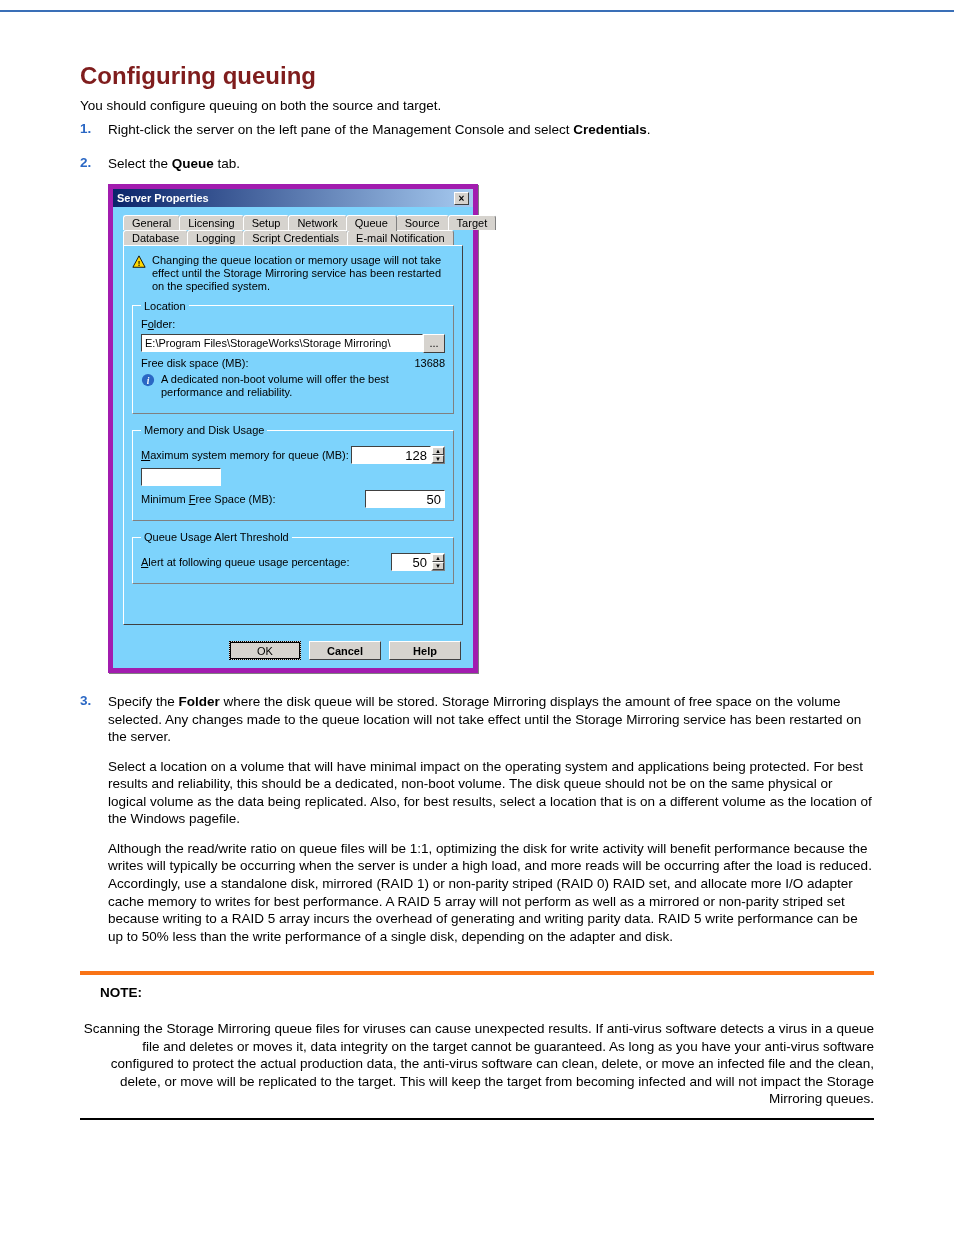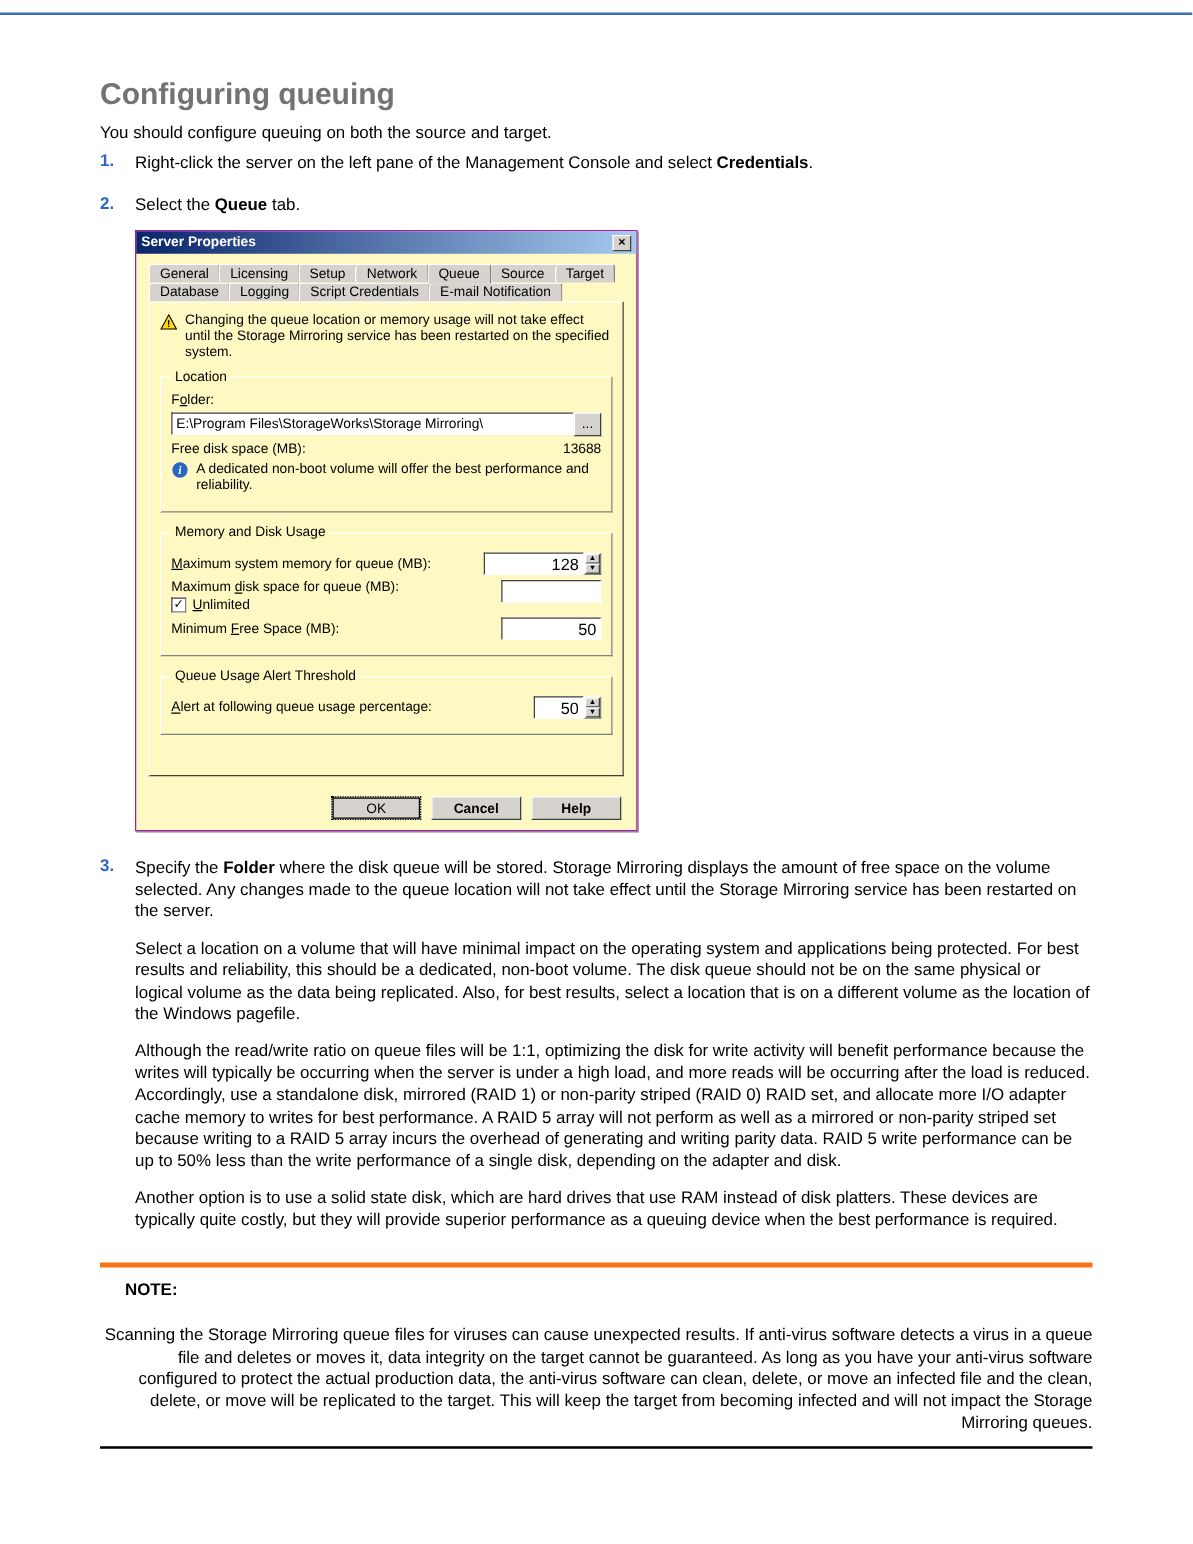--- a/index.html
+++ b/index.html
@@ -9,21 +9,21 @@
     color: #000;
     width: 954px;
     background: #fff;
   }
   .page {
     padding: 50px 80px 40px 80px;
     border-top: 2px solid #3a6fb7;
     margin-top: 10px;
   }
   h1 {
-    color: #737373;
+    color: #7f1d1d;
     font-size: 24px;
     font-weight: bold;
     margin-bottom: 8px;
   }
   .intro { margin-bottom: 8px; }
   ol.steps { list-style: none; margin-left: 0; }
   ol.steps > li {
     display: flex;
     margin-bottom: 4px;
   }
@@ -32,26 +32,26 @@
     font-weight: bold;
     width: 28px;
     flex-shrink: 0;
   }
   ol.steps > li > .body { flex: 1; }
   ol.steps .body p { margin-bottom: 12px; line-height: 1.3; }
   b { font-weight: bold; }
 
   
   .dialog {
-    width: 402px;
+    width: 370px;
     margin: 12px 0 16px 0;
-    border: 1px solid #a21caf;
+    border: 5px solid #a21caf;
     font-family: Tahoma, Arial, sans-serif;
     font-size: 11px;
-    background: #fef9c3;
+    background: #7dd3fc;
     box-shadow: 1px 1px 0 #808080;
   }
   .titlebar {
     background: linear-gradient(to right, #0a246a, #a6caf0);
     color: #fff;
     font-weight: bold;
     padding: 2px 4px;
     display: flex;
     justify-content: space-between;
     align-items: center;
@@ -297,27 +297,20 @@
                   <span><u>M</u>aximum system memory for queue (MB):</span>
                   <span class="spin-wrap">
                     <input class="num-input" value="128" style="">
                     <span class="spinner">
                         <div>▲</div>
                         <div>▼</div>
                       </span>
                   </span>
                 </div>
                 <div class="field-row" style="align-items:flex-start">
-                  <div>
-                    <div>Maximum <u>d</u>isk space for queue (MB):</div>
-                    <div class="checkbox-row">
-                      <span class="checkbox">✓</span>
-                      <span><u>U</u>nlimited</span>
-                    </div>
-                  </div>
                   <input class="num-input" value="" style="">
                 </div>
                 <div class="field-row">
                   <span>Minimum <u>F</u>ree Space (MB):</span>
                   <input class="num-input" value="50" style="">
                 </div>
               </fieldset>
 
               <fieldset>
                 <legend>Queue Usage Alert Threshold</legend>
@@ -344,21 +337,20 @@
       </div>
     </li>
     <li>
       <span class="num">3.</span>
       <div class="body">
         <p>
           <span>Specify the </span><b>Folder</b><span> where the disk queue will be stored. Storage Mirroring displays the amount of free space on the volume selected. Any changes made to the queue location will not take effect until the Storage Mirroring service has been restarted on the server.</span>
         </p>
         <p>Select a location on a volume that will have minimal impact on the operating system and applications being protected. For best results and reliability, this should be a dedicated, non-boot volume. The disk queue should not be on the same physical or logical volume as the data being replicated. Also, for best results, select a location that is on a different volume as the location of the Windows pagefile.</p>
         <p>Although the read/write ratio on queue files will be 1:1, optimizing the disk for write activity will benefit performance because the writes will typically be occurring when the server is under a high load, and more reads will be occurring after the load is reduced. Accordingly, use a standalone disk, mirrored (RAID 1) or non-parity striped (RAID 0) RAID set, and allocate more I/O adapter cache memory to writes for best performance. A RAID 5 array will not perform as well as a mirrored or non-parity striped set because writing to a RAID 5 array incurs the overhead of generating and writing parity data. RAID 5 write performance can be up to 50% less than the write performance of a single disk, depending on the adapter and disk.</p>
-        <p>Another option is to use a solid state disk, which are hard drives that use RAM instead of disk platters. These devices are typically quite costly, but they will provide superior performance as a queuing device when the best performance is required.</p>
       </div>
     </li>
   </ol>
 
   <div class="note-box">
     <div class="label">NOTE:</div>
     <div class="text">Scanning the Storage Mirroring queue files for viruses can cause unexpected results. If anti-virus software detects a virus in a queue file and deletes or moves it, data integrity on the target cannot be guaranteed. As long as you have your anti-virus software configured to protect the actual production data, the anti-virus software can clean, delete, or move an infected file and the clean, delete, or move will be replicated to the target. This will keep the target from becoming infected and will not impact the Storage Mirroring queues.</div>
   </div>
 </div>
 

